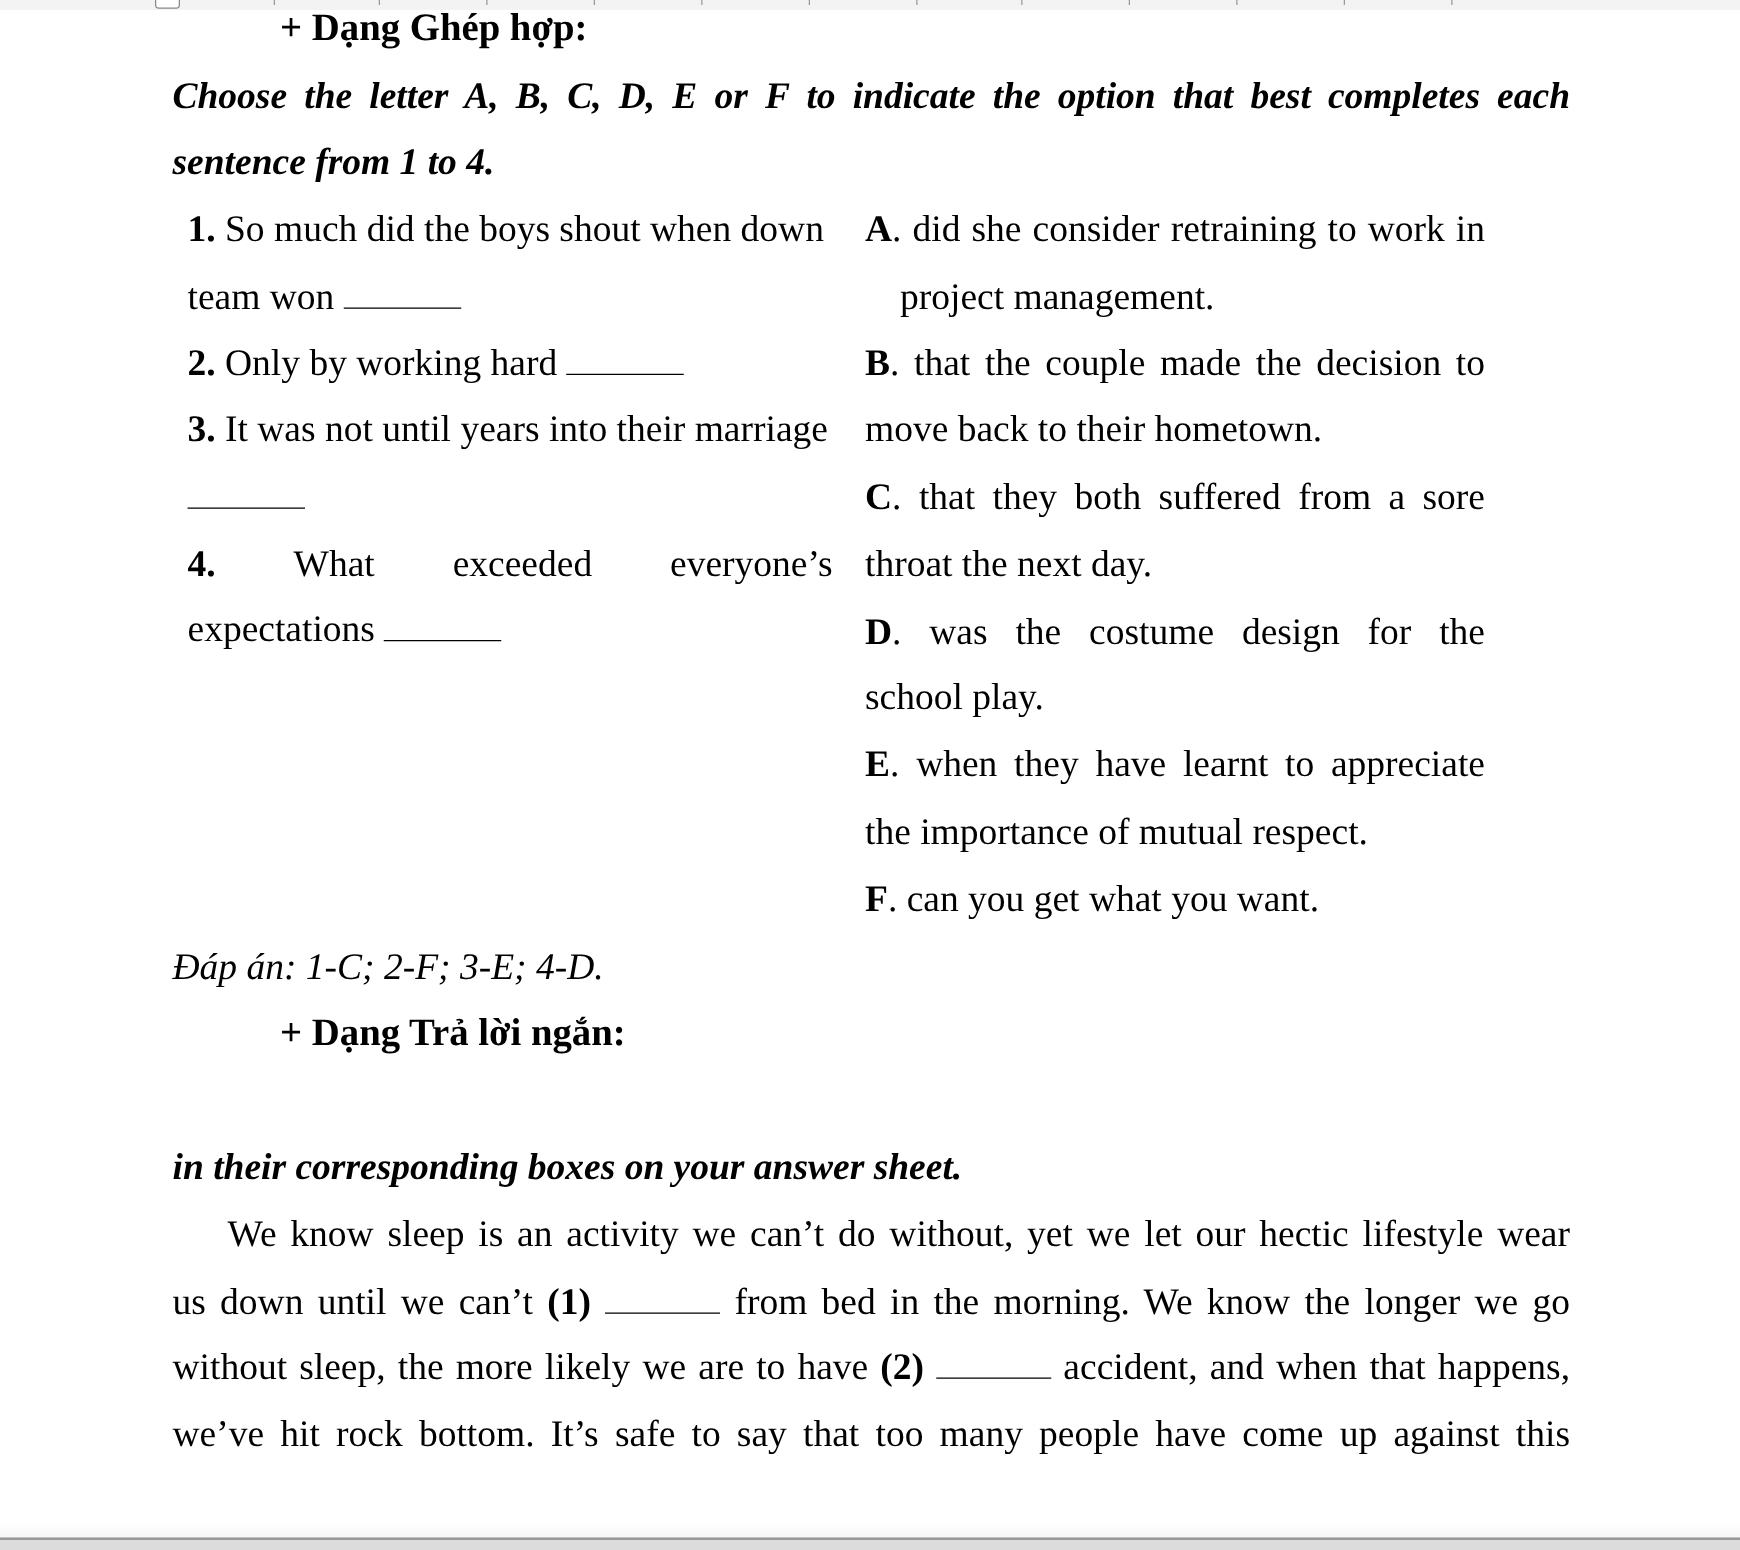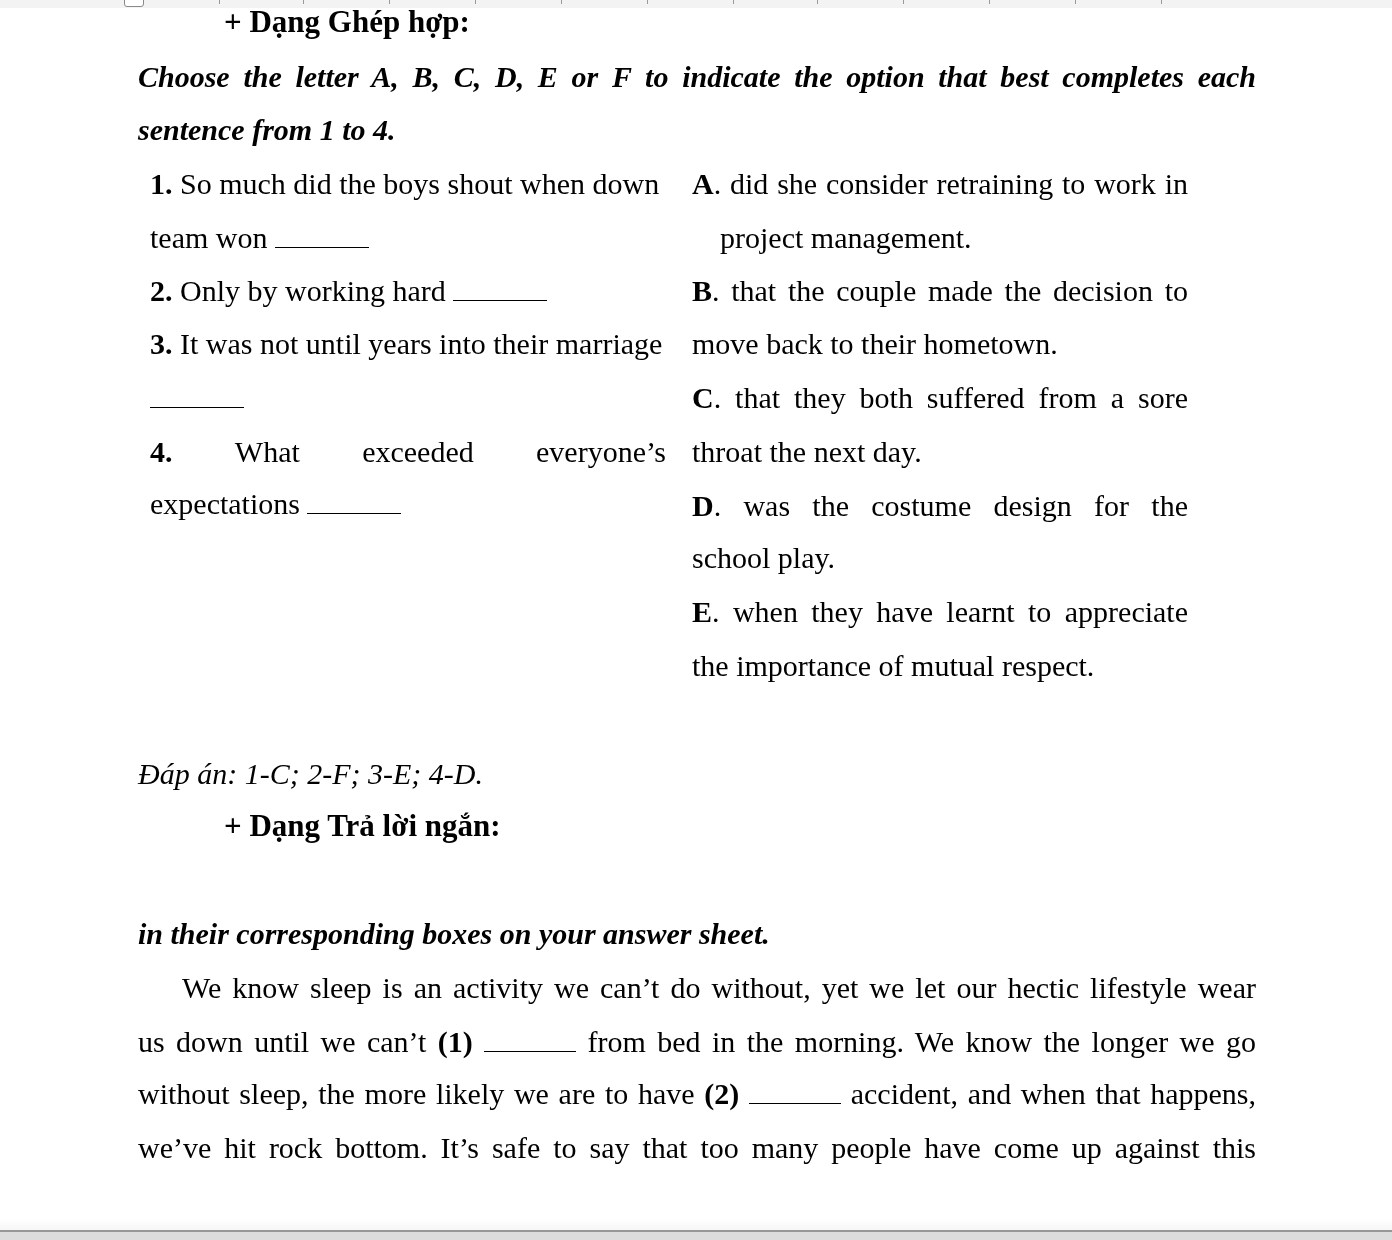--- a/index.html
+++ b/index.html
@@ -105,20 +105,21 @@
 
   <div class="justify" style="left:692px; top:372px; width:496px;"><span class="b">C</span><span>. that they both suffered from a sore</span></div>
   <div class="line" style="left:692px; top:426px;">throat the next day.</div>
 
   <div class="justify" style="left:692px; top:480px; width:496px;"><span class="b">D</span><span>. was the costume design for the</span></div>
   <div class="line" style="left:692px; top:532px;">school play.</div>
 
   <div class="justify" style="left:692px; top:586px; width:496px;"><span class="b">E</span><span>. when they have learnt to appreciate</span></div>
   <div class="line" style="left:692px; top:640px;">the importance of mutual respect.</div>
 
+  <div class="line" style="left:692px; top:694px;"><span class="b">F</span><span>. can you get what you want.</span></div>
 
   <div class="line i" style="left:138px; top:748px;">Đáp án: 1-C; 2-F; 3-E; 4-D.</div>
 
   <div class="line heading" style="left:224px; top:800px;">+ Dạng Trả lời ngắn:</div>
 
   <div class="line instr" style="left:138px; top:908px;">in their corresponding boxes on your answer sheet.</div>
 
   <div class="justify" style="left:182px; top:962px; width:1074px;">We know sleep is an activity we can’t do without, yet we let our hectic lifestyle wear</div>
   <div class="justify" style="left:138px; top:1016px; width:1118px;"><span>us down until we can’t</span> <span class="b">(1)</span> <span class="blank" style="width:92px;"></span> <span>from bed in the morning. We know the longer we go</span></div>
   <div class="justify" style="left:138px; top:1068px; width:1118px;"><span>without sleep, the more likely we are to have</span> <span class="b">(2)</span> <span class="blank" style="width:92px;"></span> <span>accident, and when that happens,</span></div>

